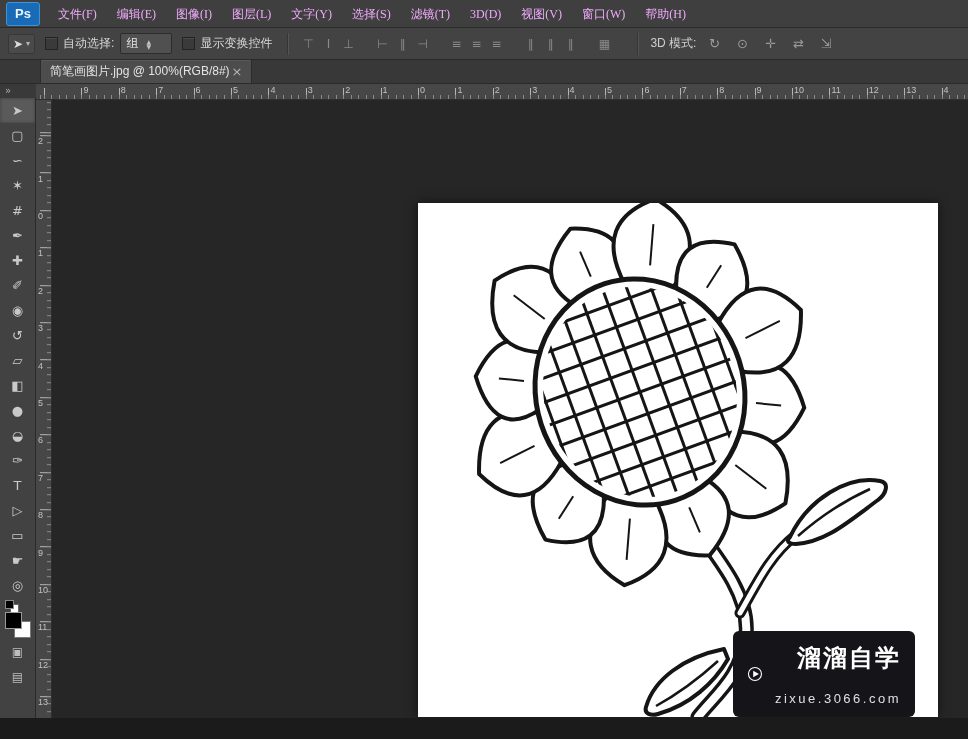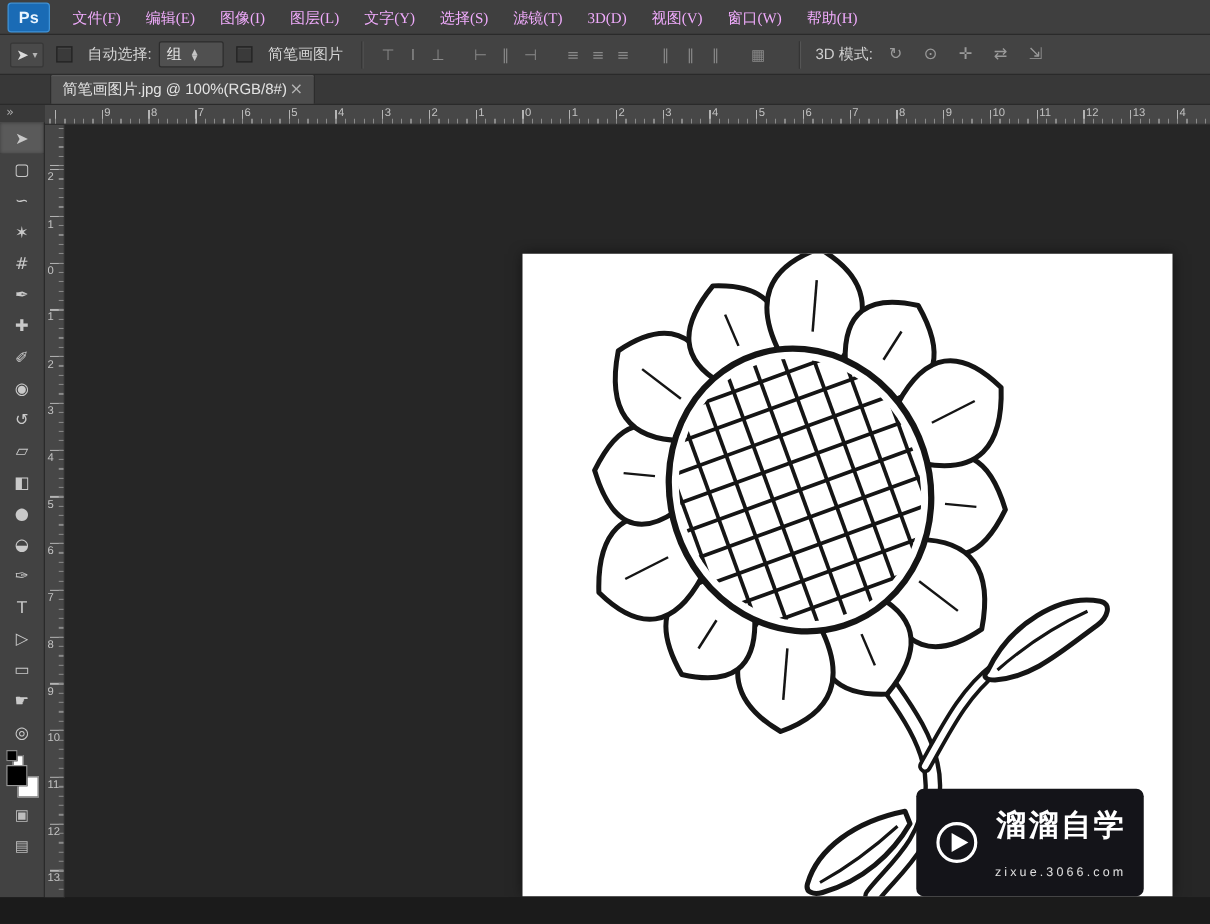--- a/index.html
+++ b/index.html
@@ -15,21 +15,21 @@
     display:flex;align-items:center;justify-content:center;}
   .menu-items{display:flex;height:100%;align-items:center;}
   .menu-item{color:#f0abfc;font-size:12px;padding:4px 10px;line-height:28px;cursor:default;font-family:Liberation Serif, serif;}
 
   
   .optionsbar{position:absolute;left:0;top:28px;width:968px;height:32px;background:#434343;
     border-bottom:1px solid #2a2a2a;display:flex;align-items:center;box-sizing:border-box;font-size:12px;color:#d6d6d6;}
   .tool-preset{display:flex;align-items:center;gap:3px;margin:0 10px 0 8px;padding:2px 4px;
     border:1px solid #373737;border-radius:2px;background:#4a4a4a;color:#dcdcdc;}
   .tool-preset .caret{font-size:8px;color:#b5b5b5;}
-  .check-group{display:flex;align-items:center;gap:12px;margin-right:6px;}
+  .check-group{display:flex;align-items:center;gap:5px;margin-right:6px;}
   .checkbox{width:11px;height:11px;background:#3a3a3a;border:1px solid #222;
     box-shadow:inset 0 1px 0 rgba(255,255,255,0.08);display:inline-block;}
   .select{display:flex;align-items:center;height:19px;background:#505050;border:1px solid #2c2c2c;
     border-radius:2px;padding:0 5px;gap:8px;min-width:40px;margin-right:10px;color:#e6e6e6;}
   .spinner{display:flex;flex-direction:column;line-height:5px;font-size:6px;color:#c4c4c4;}
   .sep{width:1px;height:22px;background:#353535;border-right:1px solid #555;margin:0 9px;}
   .icon-groups{display:flex;align-items:center;}
   .icon-group{display:flex;align-items:center;margin-right:14px;}
   .obar-icon{width:20px;text-align:center;color:#8a8a8a;font-size:12px;cursor:default;}
   .mode3d-label{color:#cfcfcf;margin:0 8px 0 2px;white-space:nowrap;}
@@ -80,21 +80,21 @@
   .canvas{position:absolute;left:52px;top:100px;right:0;bottom:0;background:#262626;text-align:right;}
   .doc{position:absolute;left:366px;top:103px;width:520px;height:514px;background:#ffffff;
     box-shadow:0 0 10px rgba(0,0,0,0.55);}
   .doc svg{display:block;}
 
   
   .watermark{position:absolute;left:315px;top:428px;width:182px;height:86px;background:#141419;
     border-radius:6px;display:flex;align-items:center;gap:12px;padding:0 14px;box-sizing:border-box;}
   .wm-text{display:flex;flex-direction:column;}
   .wm-title{color:#ffffff;font-size:24px;font-weight:bold;letter-spacing:2px;white-space:nowrap;}
-  .wm-domain{color:#e0e0e0;font-size:10px;letter-spacing:2.5px;margin-top:17px;white-space:nowrap;}
+  .wm-domain{color:#e0e0e0;font-size:13px;letter-spacing:2.5px;margin-top:17px;white-space:nowrap;}
 </style>
 </head>
 <body>
 
 <div id="stage">
 
   <div class="menubar">
     <div class="ps-logo">Ps</div>
     <nav class="menu-items" id="menu-items">
         <span class="menu-item">文件(F)</span>
@@ -122,21 +122,21 @@
     </label>
     <div class="select">
       <span>组</span>
       <span class="spinner glyph">
         <span>▲</span>
           <span>▼</span>
       </span>
     </div>
     <label class="check-group">
       <span class="checkbox"></span>
-      <span>简笔画图片</span>
+      <span>显示变换控件</span>
     </label>
     <span class="sep"></span>
     <div class="icon-groups" id="icon-groups">
         <span class="icon-group">
           <span class="obar-icon glyph">⊤</span>
           <span class="obar-icon glyph">I</span>
           <span class="obar-icon glyph">⊥</span>
         </span>
         <span class="icon-group">
           <span class="obar-icon glyph">⊢</span>

